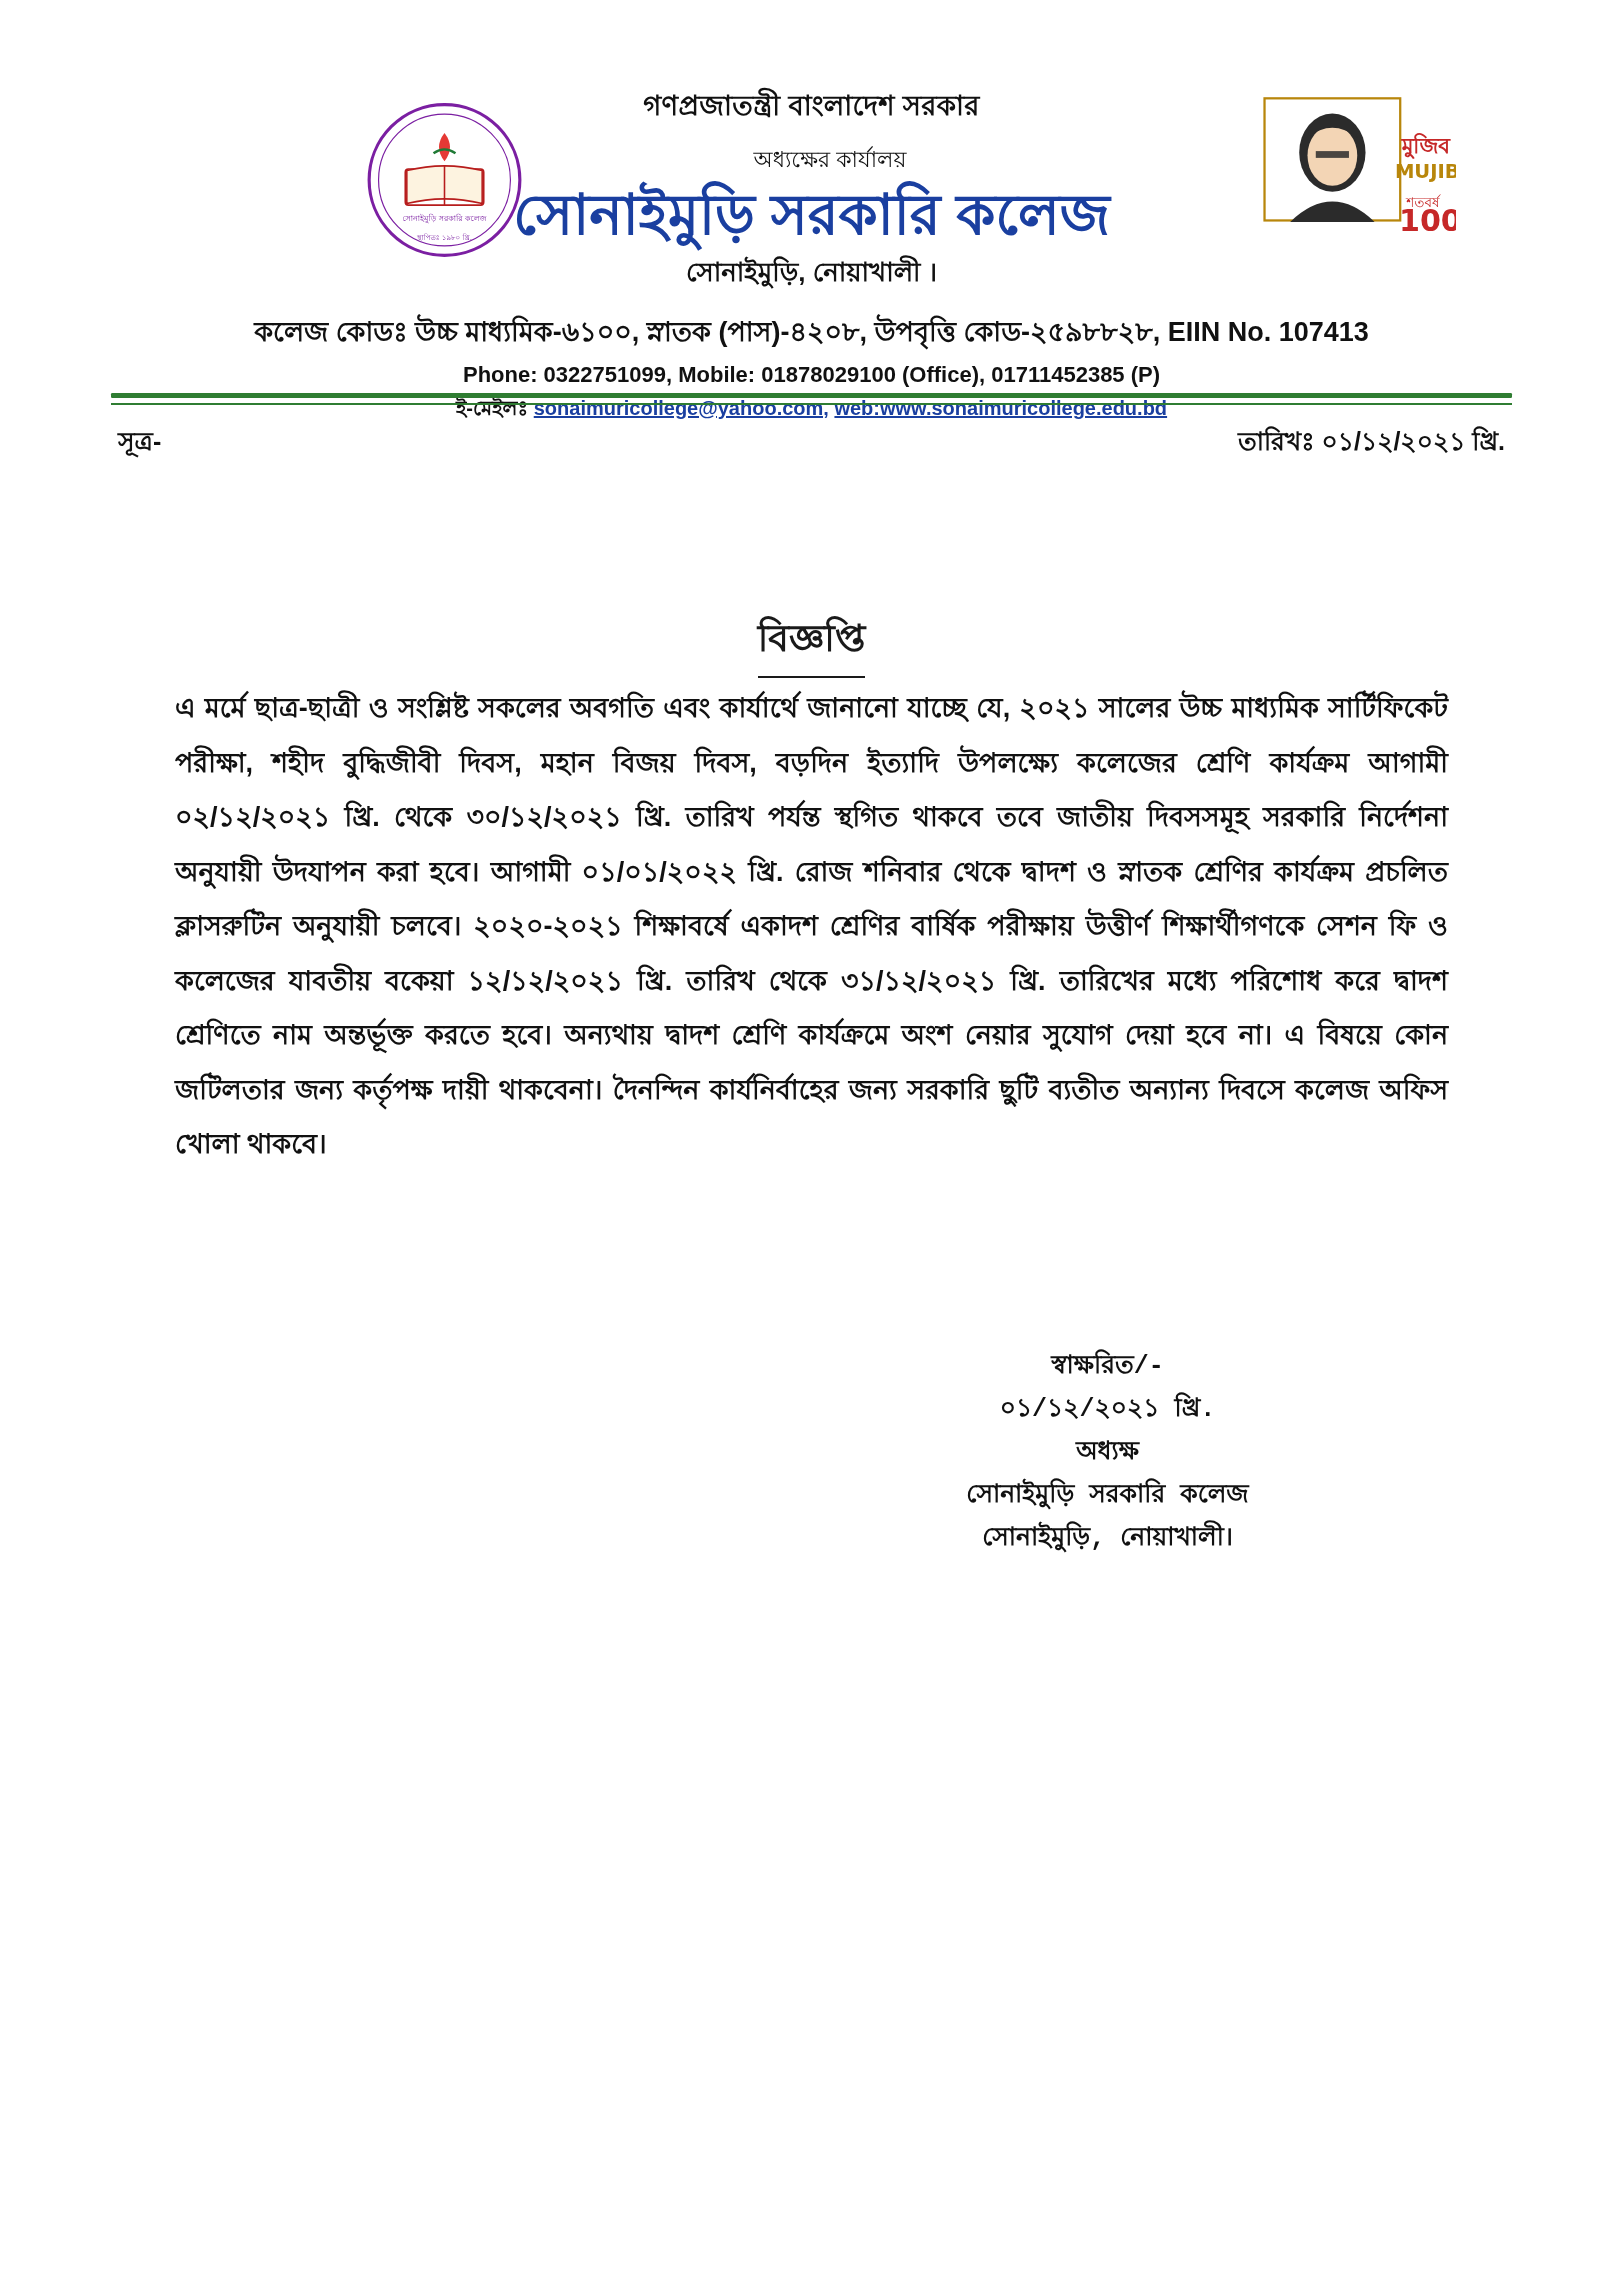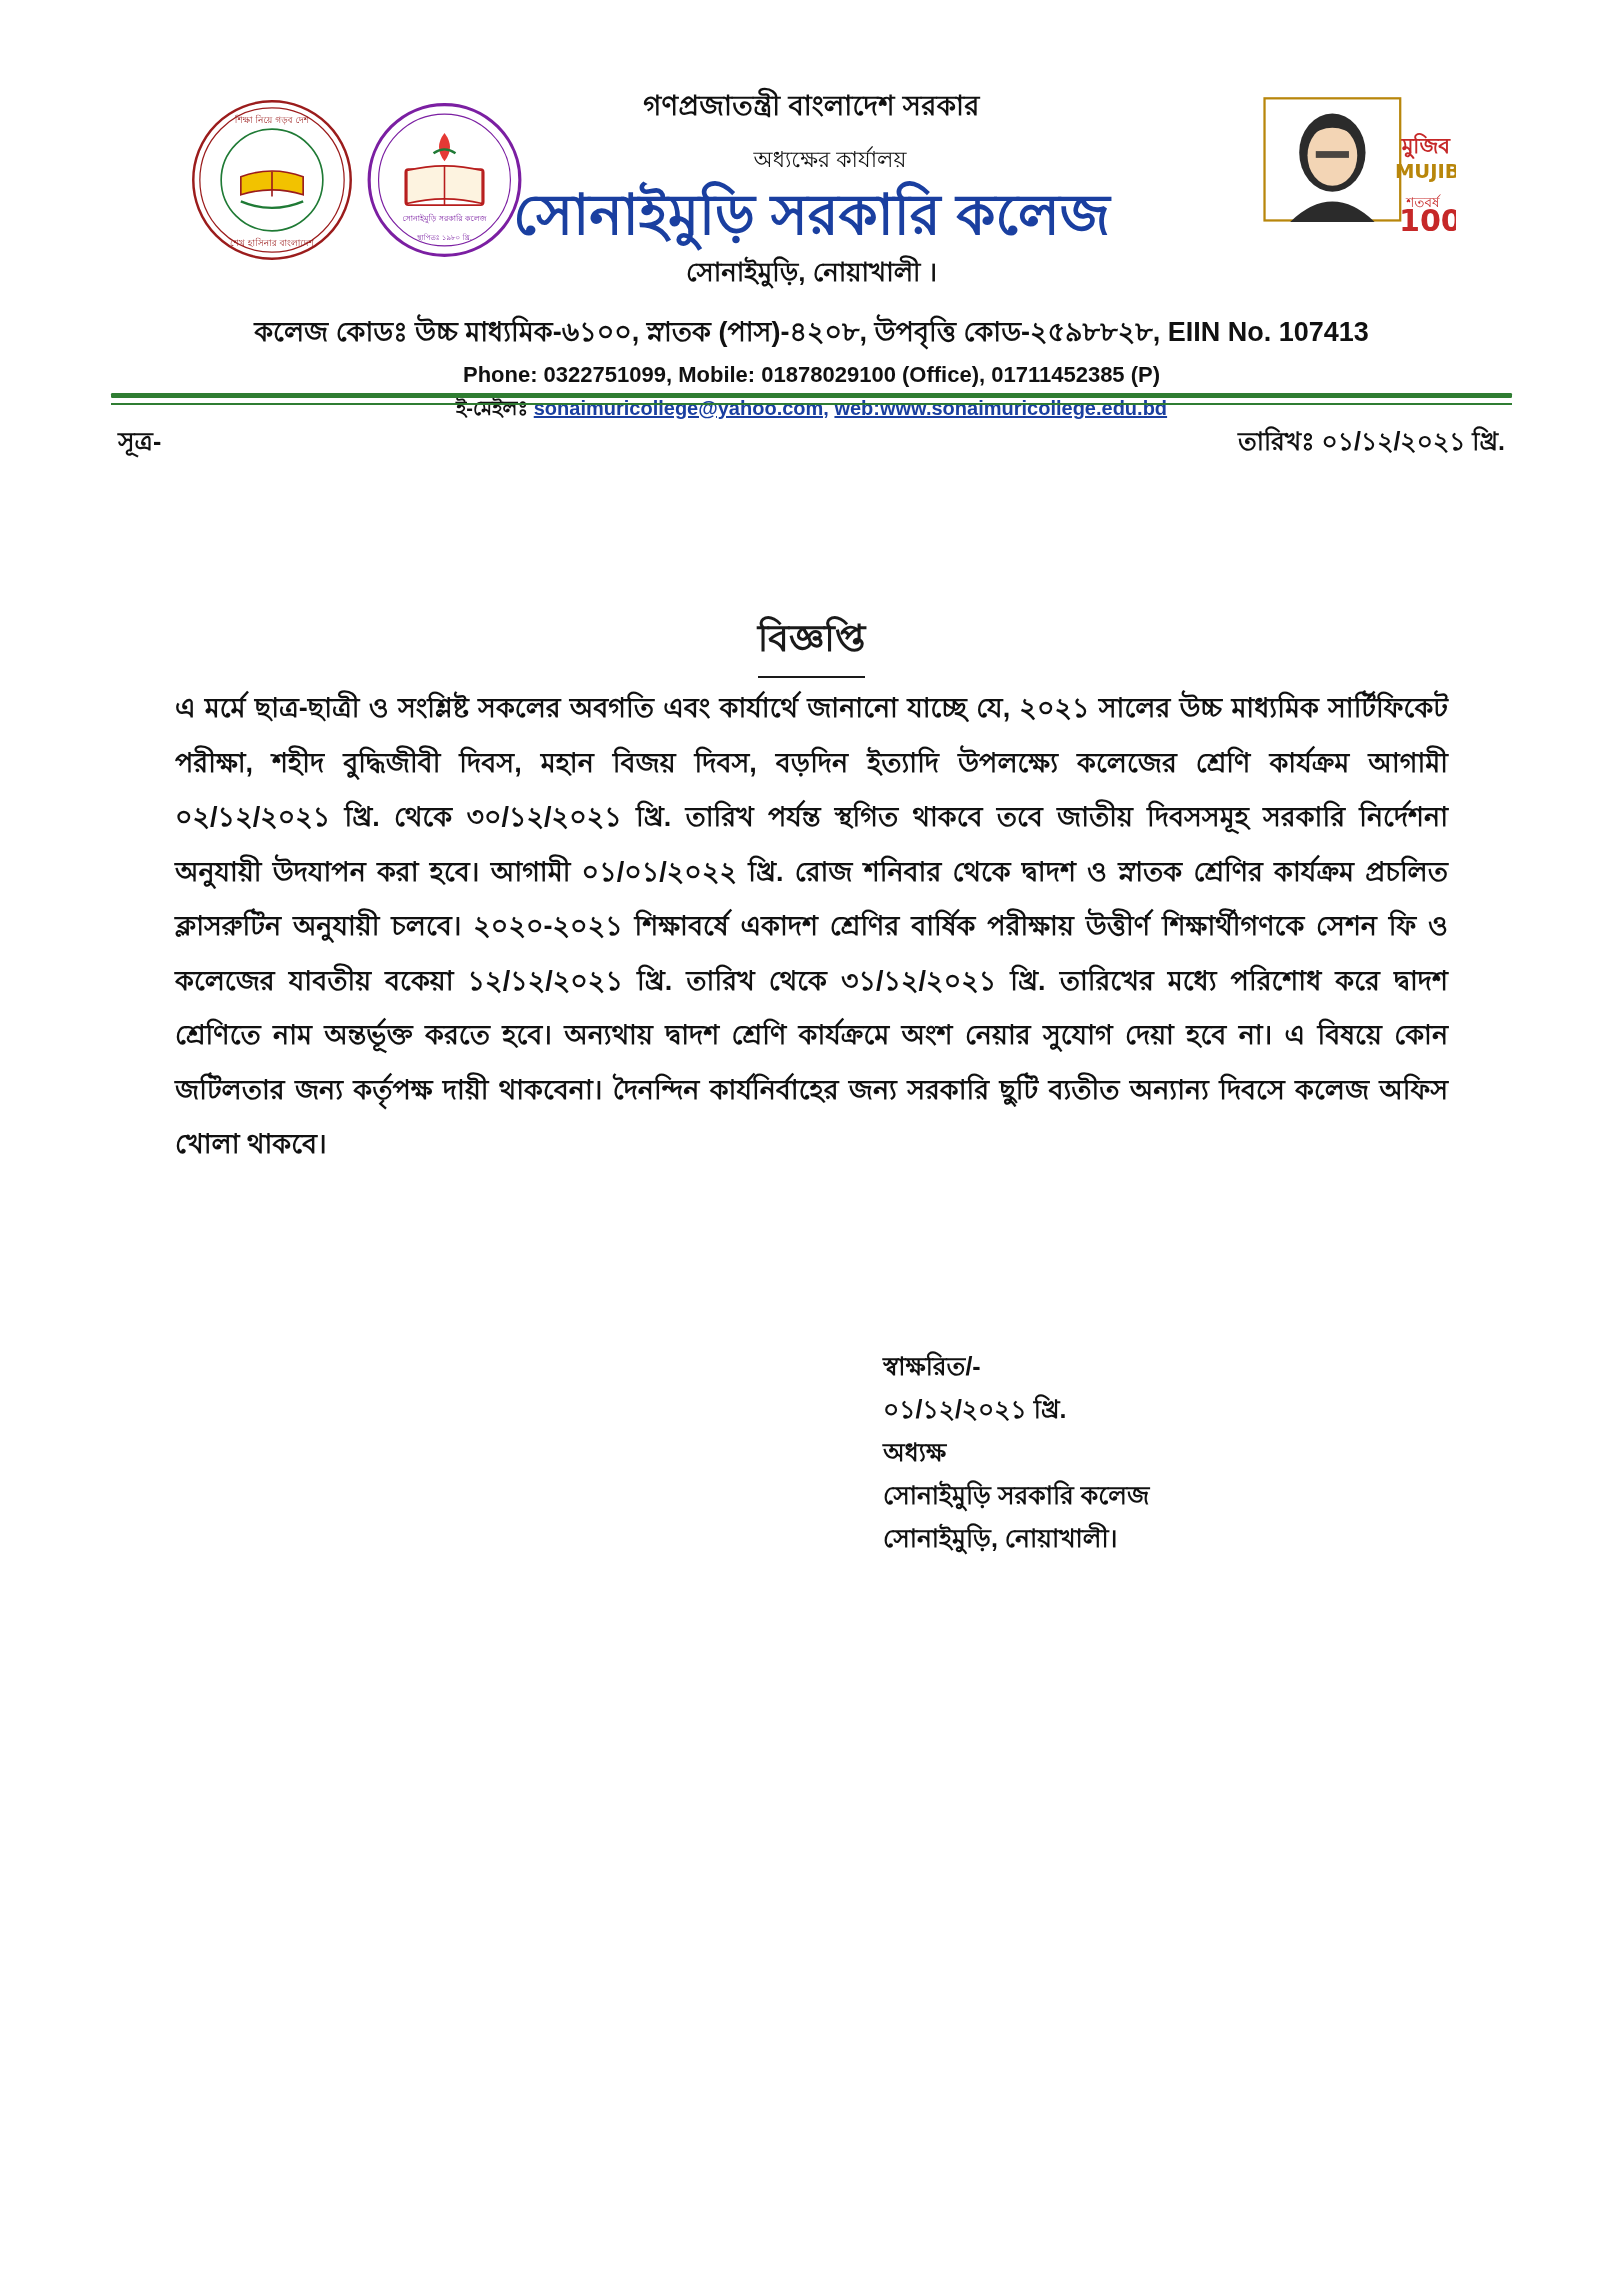--- a/index.html
+++ b/index.html
@@ -154,52 +154,38 @@
     line-height: 2.02;
     text-align: justify;
     text-justify: inter-word;
     color: #111;
     font-weight: 600;
   }
 
   
   .signature {
     position: absolute;
-    left: 883px;
+    left: 859px;
     top: 1345px;
     width: 497px;
-    text-align: left;
+    text-align: center;
     font-size: 25px;
     line-height: 1.72;
     font-weight: 700;
     color: #111;
+    font-family: Liberation Mono, monospace;
   }
 </style>
 </head>
 <body>
 
 <div class="page">
 
   <div class="letterhead">
 
-    <div class="logo logo-seal-left">
-      <svg class="seal" viewBox="0 0 200 200" xmlns="http://www.w3.org/2000/svg">
-        <circle cx="100" cy="100" r="96" fill="none" stroke="#9b1c1c" stroke-width="3"></circle>
-        <circle cx="100" cy="100" r="88" fill="none" stroke="#9b1c1c" stroke-width="1.5"></circle>
-        <circle cx="100" cy="100" r="62" fill="none" stroke="#1f7a35" stroke-width="2"></circle>
-        <path d="M40 100 a60 60 0 0 1 120 0 z" fill="#ffffff"></path>
-        <g>
-          <path d="M62 96 q38 -14 76 0 v22 q-38 -12 -76 0 z" fill="#f2c200" stroke="#9b1c1c" stroke-width="2"></path>
-          <line x1="100" y1="90" x2="100" y2="120" stroke="#9b1c1c" stroke-width="2"></line>
-        </g>
-        <path d="M62 126 q38 16 76 0" fill="none" stroke="#1f7a35" stroke-width="3"></path>
-        <text x="100" y="30" font-size="11" fill="#9b1c1c" text-anchor="middle" font-family="DejaVu Sans, sans-serif">শিক্ষা নিয়ে গড়ব দেশ</text>
-        <text x="100" y="180" font-size="11" fill="#9b1c1c" text-anchor="middle" font-family="DejaVu Sans, sans-serif">শেখ হাসিনার বাংলাদেশ</text>
-      </svg>
-    </div>
 
     <div class="logo logo-seal-left2">
       <svg class="seal" viewBox="0 0 200 200" xmlns="http://www.w3.org/2000/svg">
         <circle cx="100" cy="100" r="96" fill="none" stroke="#7b1fa2" stroke-width="4"></circle>
         <circle cx="100" cy="100" r="84" fill="none" stroke="#7b1fa2" stroke-width="1.5"></circle>
         <rect x="50" y="86" width="100" height="46" rx="4" fill="#ffffff" stroke="#b71c1c" stroke-width="2"></rect>
         <path d="M52 88 q48 -12 96 0 v42 q-48 -12 -96 0 z" fill="#fdf3e0" stroke="#b71c1c" stroke-width="2"></path>
         <line x1="100" y1="82" x2="100" y2="132" stroke="#b71c1c" stroke-width="2"></line>
         <path d="M100 40 q-14 18 0 36 q14 -18 0 -36 z" fill="#e53935"></path>
         <path d="M86 66 q14 -10 28 0" fill="none" stroke="#1f7a35" stroke-width="3"></path>

